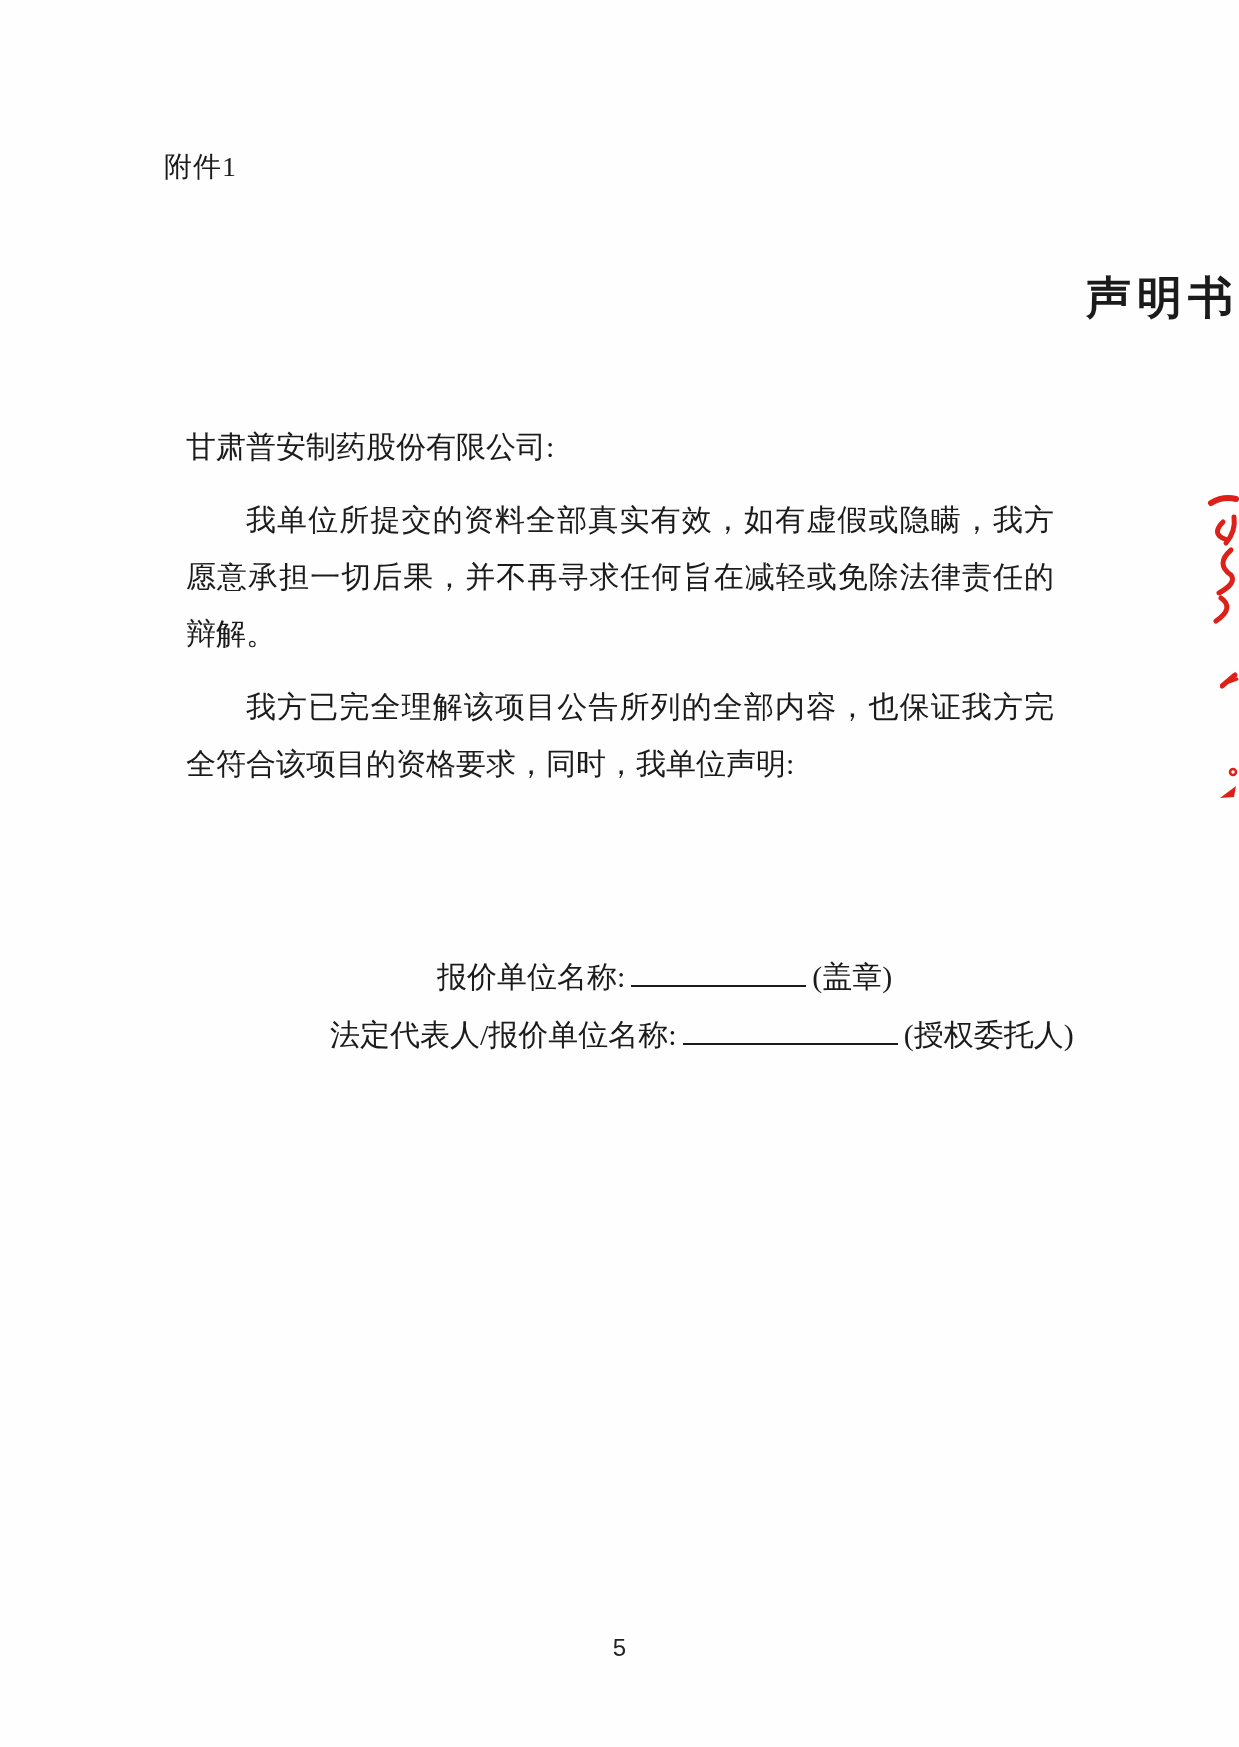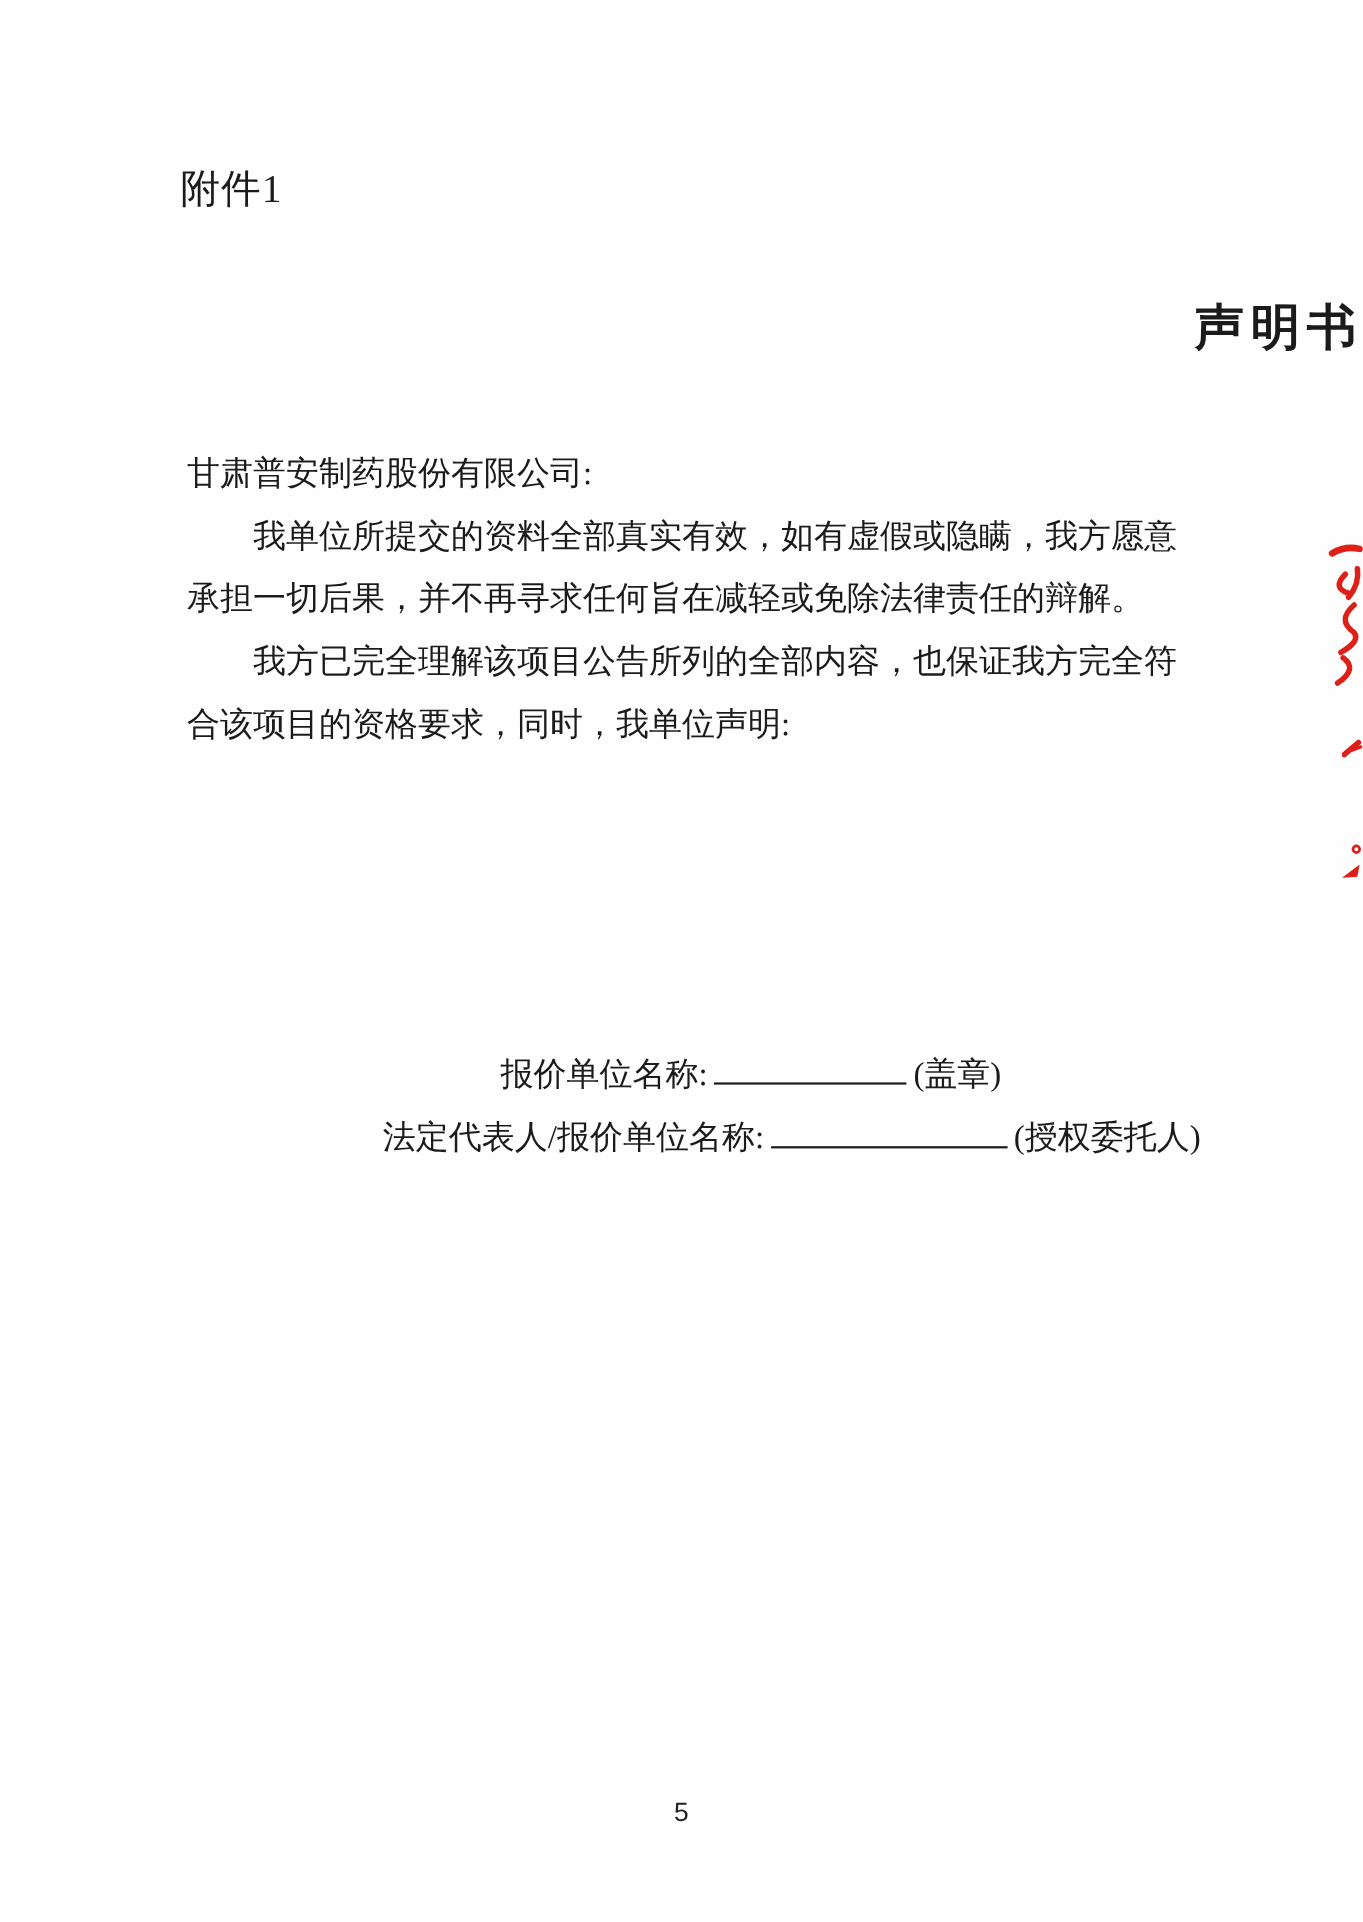--- a/index.html
+++ b/index.html
@@ -14,21 +14,21 @@
   }
   .page {
     position: absolute;
     inset: 0;
     background: #fefefe;
   }
   .attachment-label {
     position: absolute;
     left: 164px;
     top: 148px;
-    font-size: 36px;
+    font-size: 28px;
     letter-spacing: 1px;
   }
   .doc-title {
     position: absolute;
     left: 0;
     top: 268px;
     width: 100%;
     text-align: right;
     font-size: 45px;
     font-weight: bold;
@@ -37,39 +37,39 @@
   .body-text {
     position: absolute;
     left: 170px;
     top: 402px;
     width: 900px;
     font-size: 30px;
     line-height: 57px;
     text-align: justify;
     line-break: strict;
   }
-  .body-text p { margin: 0; font-family: Liberation Serif, serif; }
+  .body-text p { margin: 16px; font-family: Liberation Serif, serif; }
   .body-text p.indent { text-indent: 2em; }
   .blank {
     display: inline-block;
     border-bottom: 2px solid #1b1b1b;
     height: 1em;
     vertical-align: baseline;
   }
   .blank.project { width: 155px; }
   .blank.company { width: 175px; margin: 0 6px; }
   .blank.representative { width: 215px; margin: 0 6px; }
   .signature-block {
     position: absolute;
     left: 0;
     top: 948px;
     width: 100%;
     font-size: 30px;
   }
-  .sig-line { height: 58px; line-height: 58px; white-space: nowrap; margin-left: 18px; }
+  .sig-line { height: 58px; line-height: 58px; white-space: nowrap; }
   .sig-line.company { padding-left: 437px; }
   .sig-line.representative { padding-left: 330px; }
   .sig-line.date { padding-left: 505px; }
   .date-part { display: inline-block; }
   .date-part.gap { margin-right: 62px; }
   .page-number {
     position: absolute;
     left: 0;
     top: 1634px;
     width: 100%;

